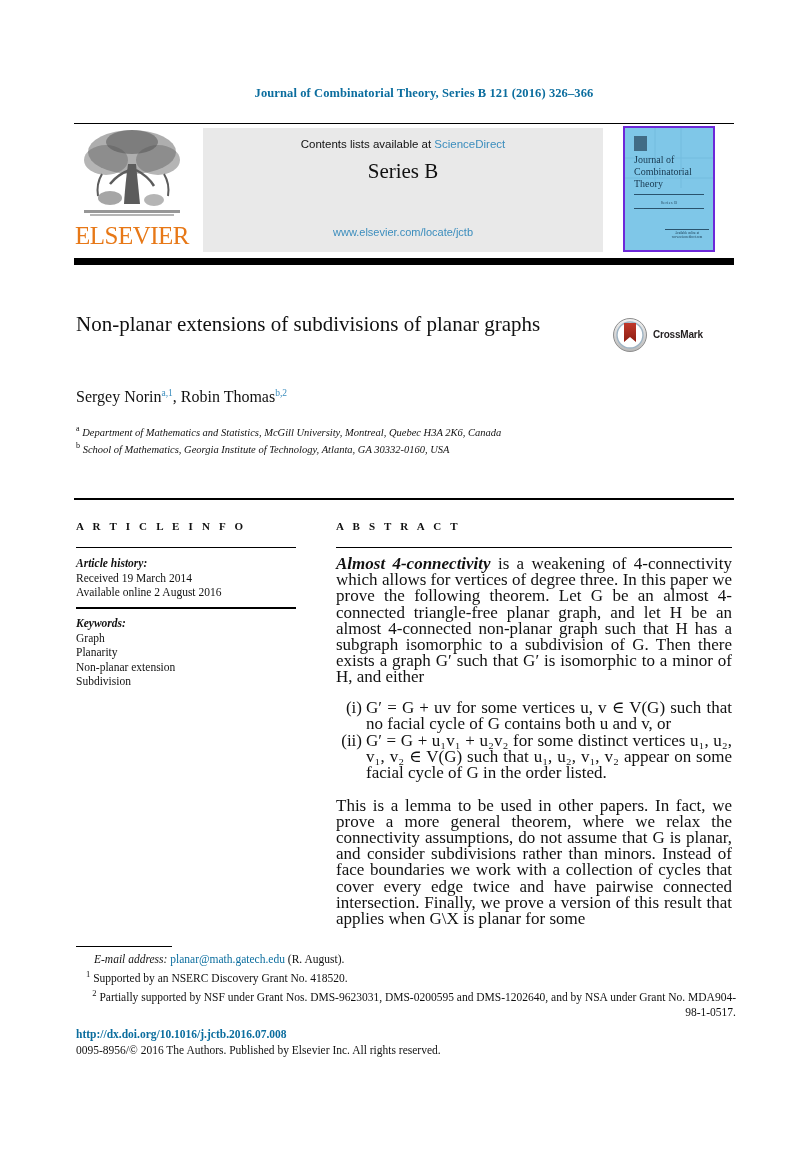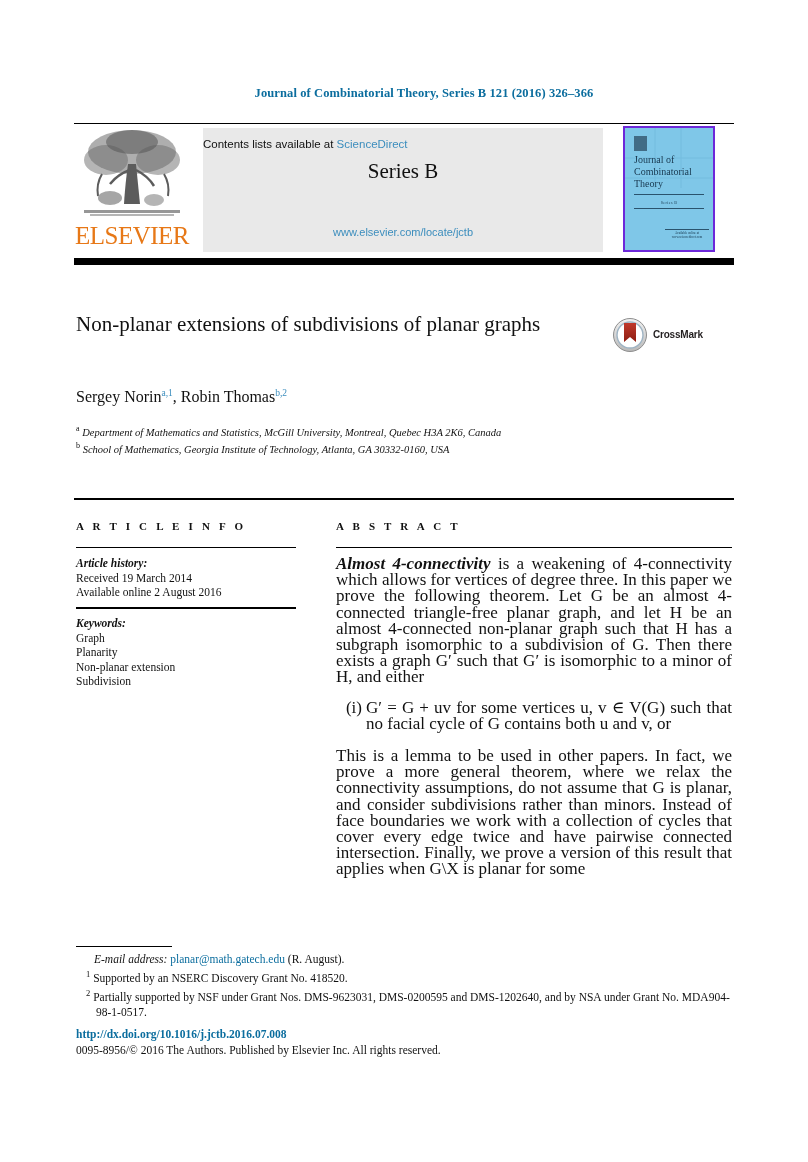--- a/index.html
+++ b/index.html
@@ -86,20 +86,21 @@
     position: absolute;
     left: 129px; top: 4px;
     width: 400px;
     height: 124px;
     background: #e9e9e9;
   }
   .contents-line {
     position: absolute;
     left: 0; top: 10px;
     width: 400px;
+    text-align: center;
     font-family: "Liberation Sans", sans-serif;
     font-size: 11.5px;
     color: #111;
   }
   .contents-line .sd {
     color: #3b8dbd;
   }
   .journal-title {
     position: absolute;
     left: 0; top: 30px;
@@ -447,29 +448,30 @@
     <div>Graph</div>
     <div>Planarity</div>
     <div>Non-planar extension</div>
     <div>Subdivision</div>
   </div>
 
   <div class="abstract-col">
     <p><span class="lead">Almost 4-connectivity</span><span> is a weakening of 4-connectivity which allows for vertices of degree three. In this paper we prove the following theorem. Let G be an almost 4-connected triangle-free planar graph, and let H be an almost 4-connected non-planar graph such that H has a subgraph isomorphic to a subdivision of G. Then there exists a graph G′ such that G′ is isomorphic to a minor of H, and either</span></p>
     <ul class="enum">
       <li><span class="marker">(i)</span><span>G′ = G + uv for some vertices u, v ∈ V(G) such that no facial cycle of G contains both u and v, or</span></li>
+      <li><span class="marker">(ii)</span><span>G′ = G + u₁v₁ + u₂v₂ for some distinct vertices u₁, u₂, v₁, v₂ ∈ V(G) such that u₁, u₂, v₁, v₂ appear on some facial cycle of G in the order listed.</span></li>
     </ul>
     <p class="para-gap">This is a lemma to be used in other papers. In fact, we prove a more general theorem, where we relax the connectivity assumptions, do not assume that G is planar, and consider subdivisions rather than minors. Instead of face boundaries we work with a collection of cycles that cover every edge twice and have pairwise connected intersection. Finally, we prove a version of this result that applies when G\X is planar for some</p>
   </div>
 
   <div class="footnote-rule"></div>
   <div class="footnotes">
     <div style="padding-left:18px;"><span class="em-label">E-mail address:</span> <span class="link">planar@math.gatech.edu</span> <span>(R. August).</span></div>
     <div style="padding-left:10px;"><sup>1</sup> <span>Supported by an NSERC Discovery Grant No. 418520.</span></div>
-    <div style="padding-left:10px; text-indent:-10px; margin-left:10px;"><sup>2</sup> <span>Partially supported by NSF under Grant Nos. DMS-9623031, DMS-0200595 and DMS-1202640, and by NSA under Grant No. MDA904-98-1-0517.</span></div>
+    <div style="padding-left:10px; text-indent:-10px; margin-left:10px;text-align:right;"><sup>2</sup> <span>Partially supported by NSF under Grant Nos. DMS-9623031, DMS-0200595 and DMS-1202640, and by NSA under Grant No. MDA904-98-1-0517.</span></div>
   </div>
 
   <div class="colophon">
     <div class="doi">http://dx.doi.org/10.1016/j.jctb.2016.07.008</div>
     <div class="rights">0095-8956/© 2016 The Authors. Published by Elsevier Inc. All rights reserved.</div>
   </div>
 
 </div>
 
 </body></html>

